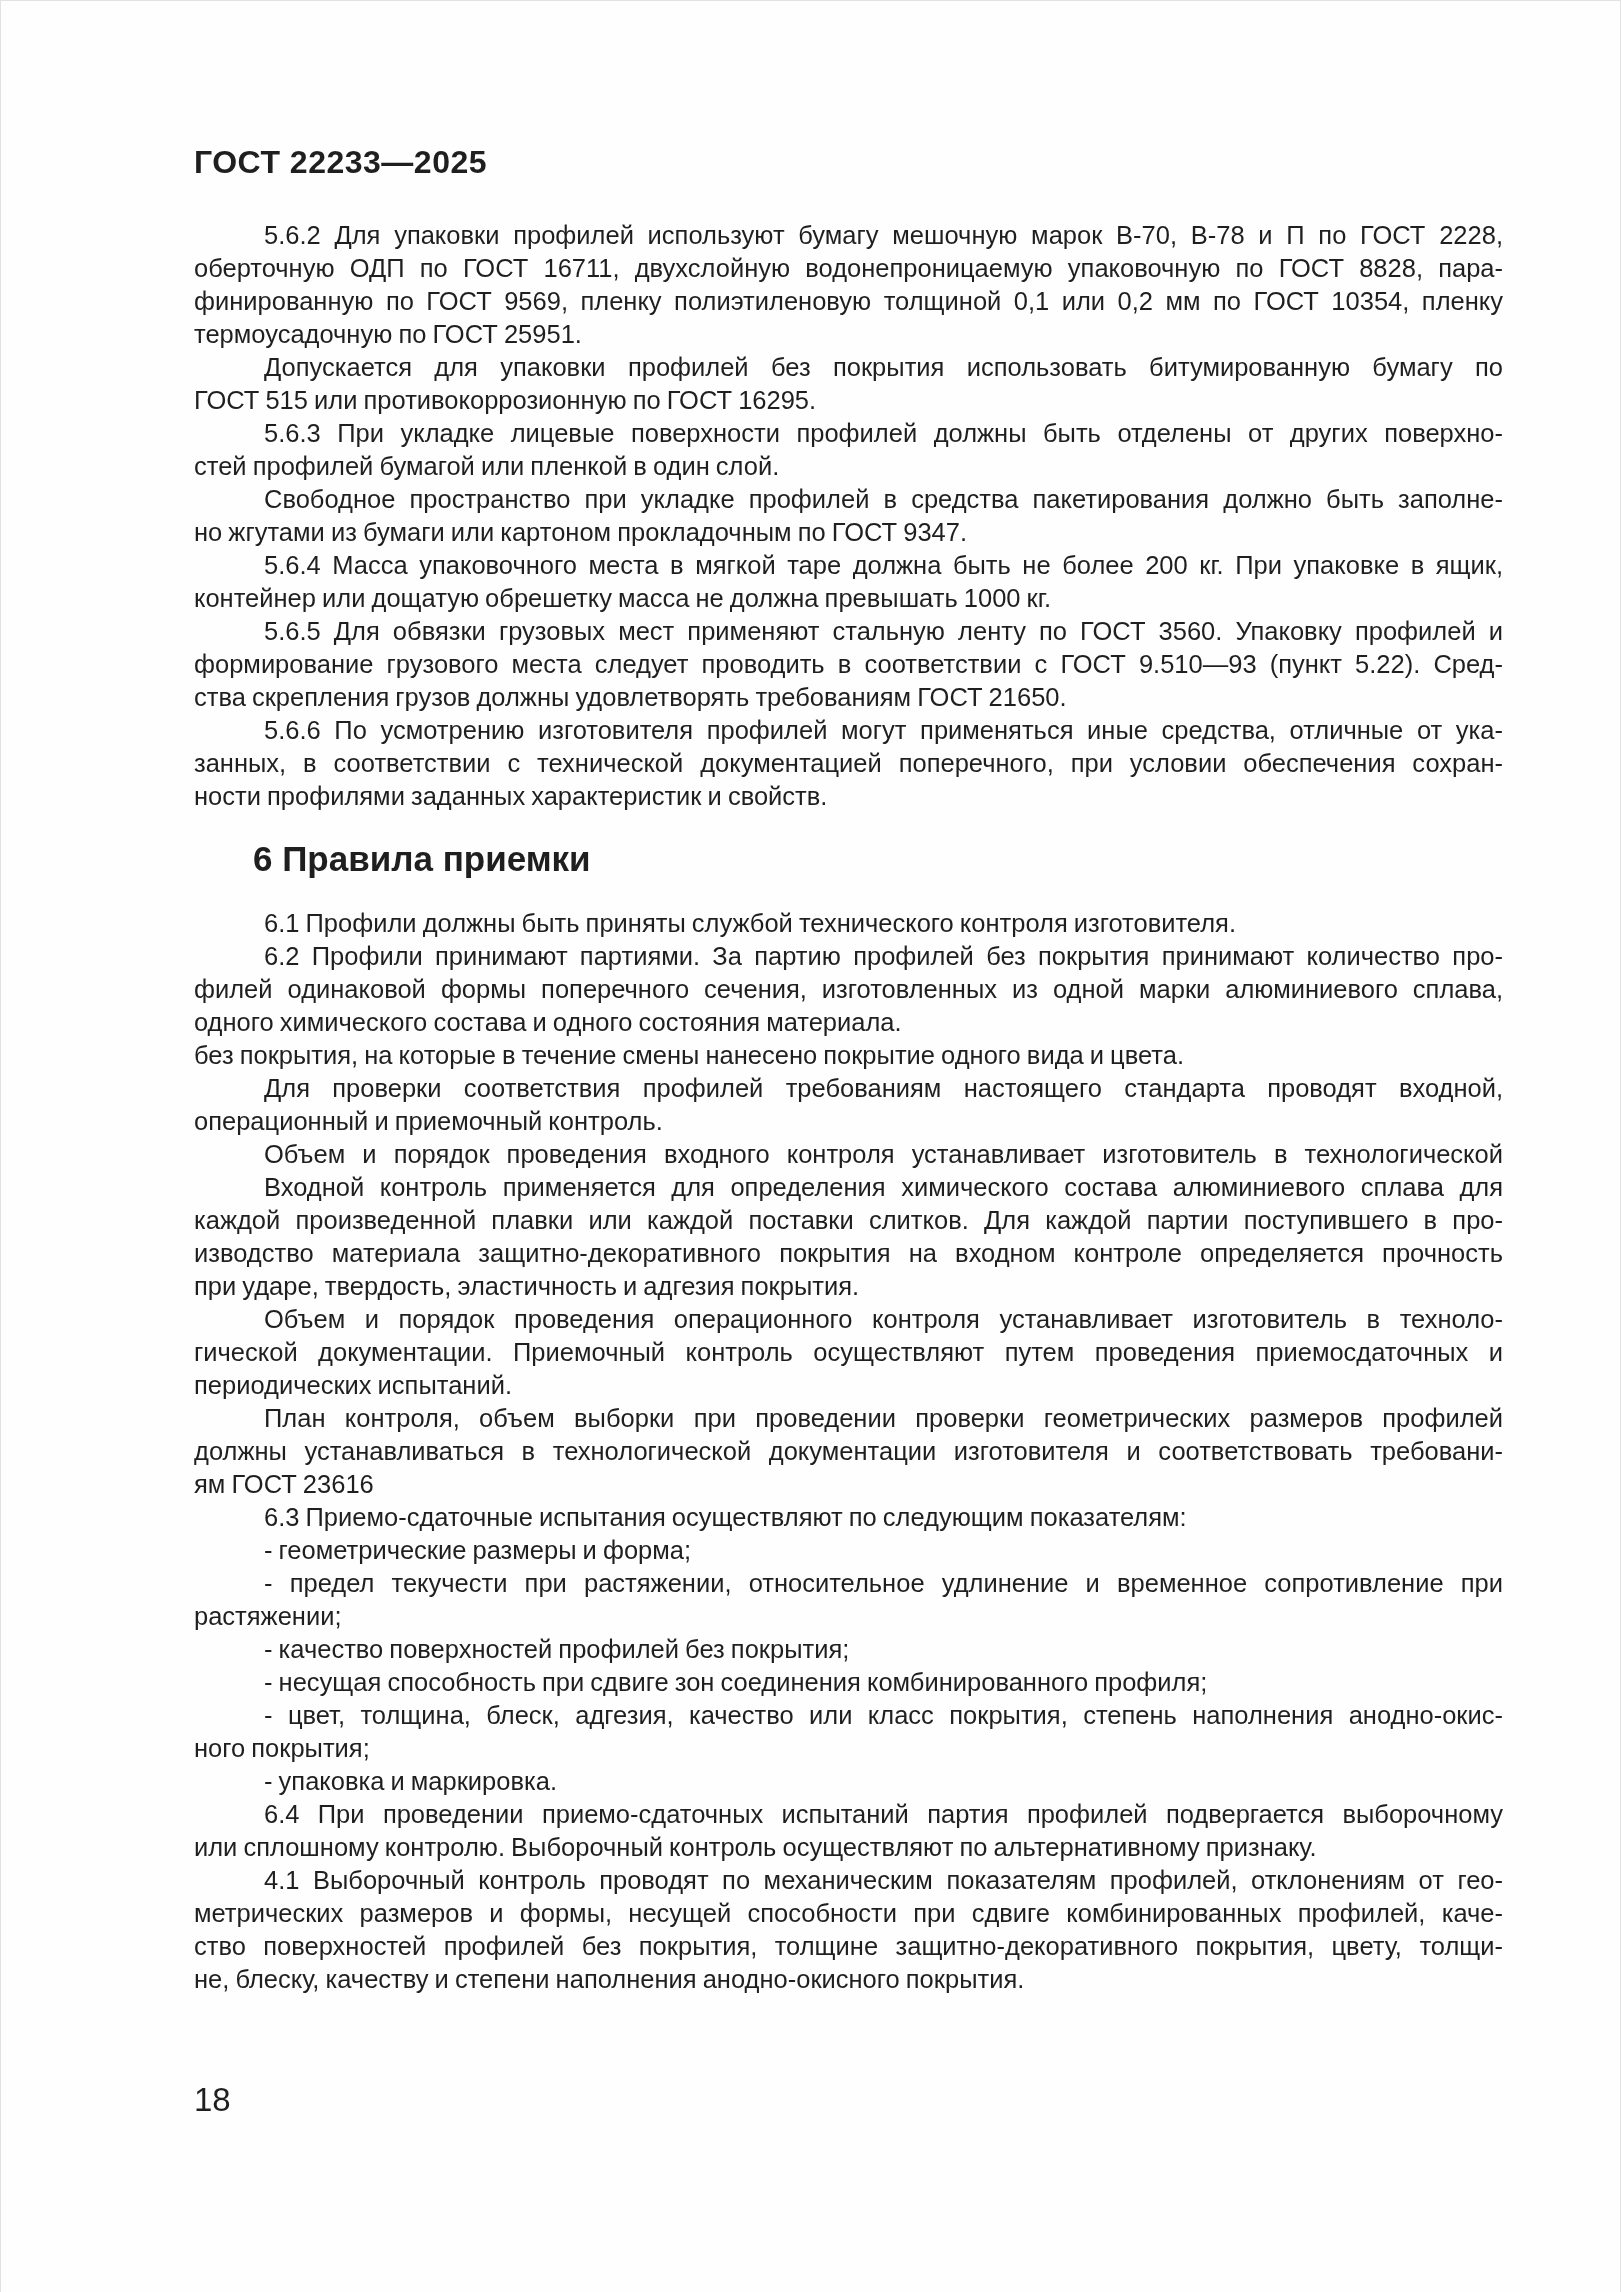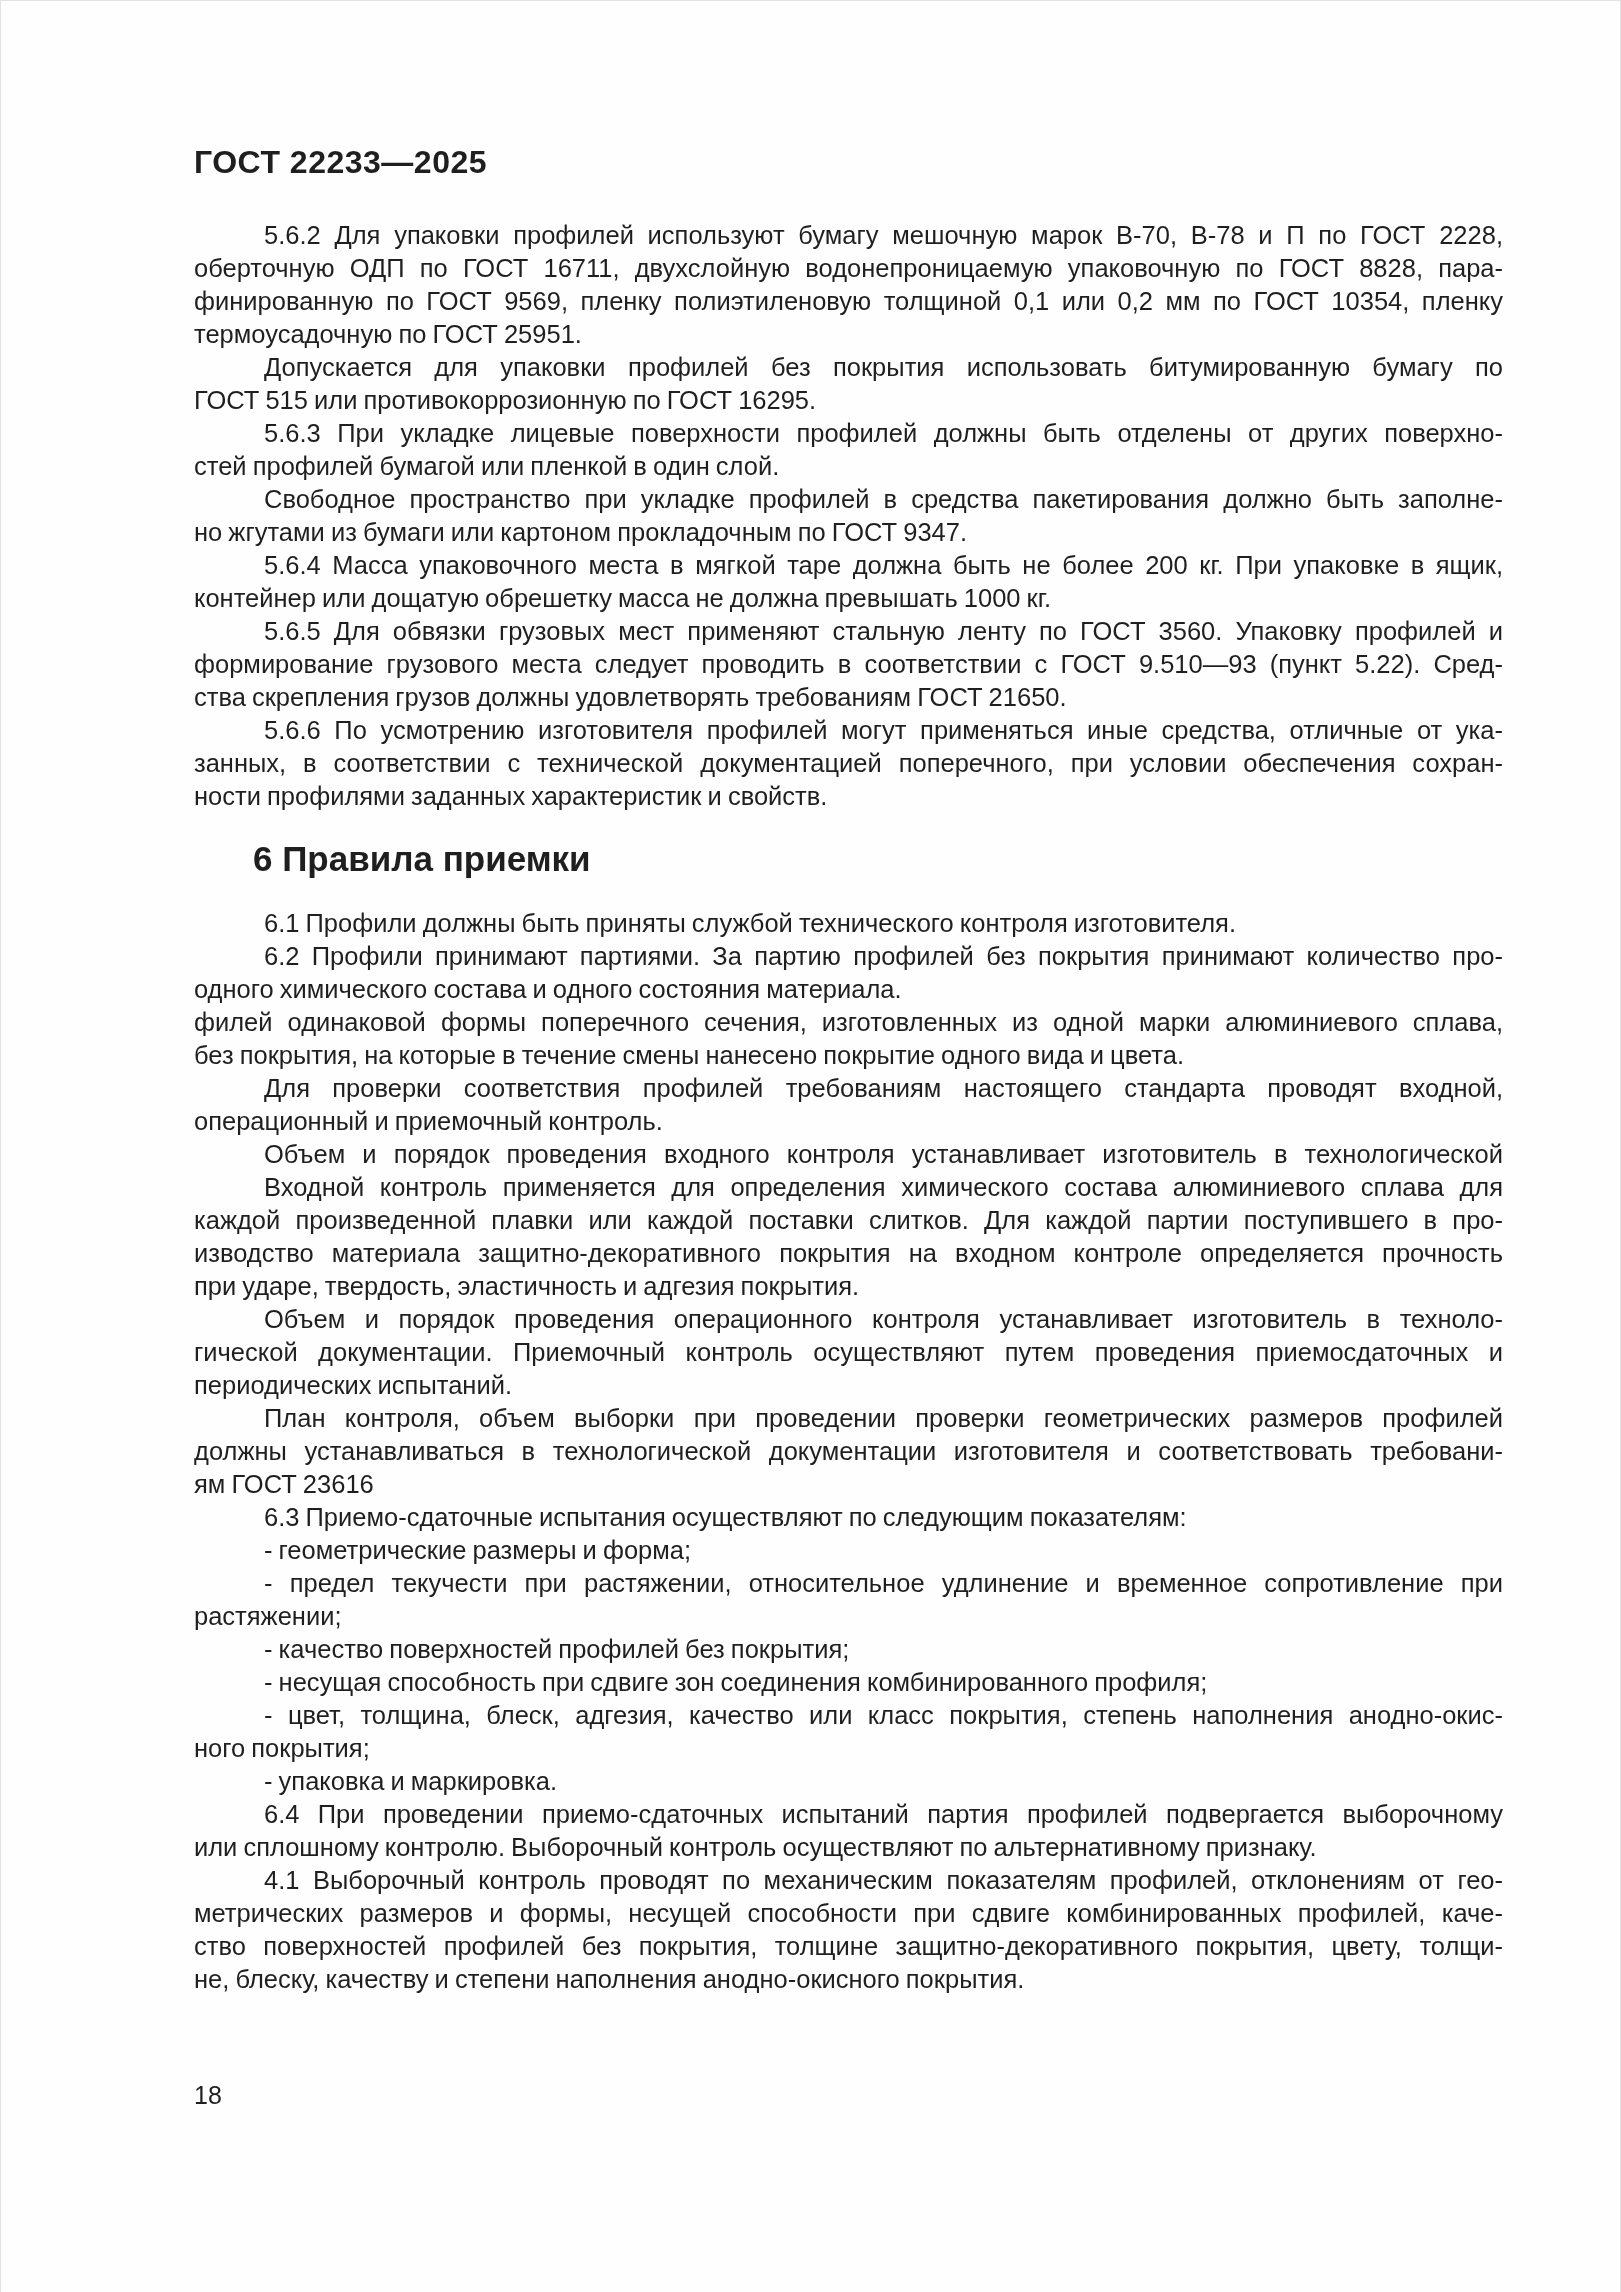--- a/index.html
+++ b/index.html
@@ -51,21 +51,21 @@
     font-weight: bold;
     line-height: 43px;
     padding-left: 59px;
     margin-top: 23.5px;
     margin-bottom: 27.4px;
   }
   .page-number {
     position: absolute;
     left: 193px;
     top: 2080px;
-    font-size: 25px;
+    font-size: 33px;
   }
 </style>
 </head>
 <body>
 
 <div class="page">
   <div class="doc-header">ГОСТ 22233—2025</div>
 
   <div class="content">
       <div class="para">
@@ -99,22 +99,22 @@
         <div class="ln first">5.6.6 По усмотрению изготовителя профилей могут применяться иные средства, отличные от ука-</div>
         <div class="ln">занных, в соответствии с технической документацией поперечного, при условии обеспечения сохран-</div>
         <div class="ln last">ности профилями заданных характеристик и свойств.</div>
       </div>
       <div class="shead">6 Правила приемки</div>
       <div class="para">
         <div class="ln first last">6.1 Профили должны быть приняты службой технического контроля изготовителя.</div>
       </div>
       <div class="para">
         <div class="ln first">6.2 Профили принимают партиями. За партию профилей без покрытия принимают количество про-</div>
+        <div class="ln">филей одинаковой формы поперечного сечения, изготовленных из одной марки алюминиевого сплава,</div>
         <div class="ln last">одного химического состава и одного состояния материала.</div>
-        <div class="ln">филей одинаковой формы поперечного сечения, изготовленных из одной марки алюминиевого сплава,</div>
       </div>
       <div class="para">
         <div class="ln last">без покрытия, на которые в течение смены нанесено покрытие одного вида и цвета.</div>
       </div>
       <div class="para">
         <div class="ln first">Для проверки соответствия профилей требованиям настоящего стандарта проводят входной,</div>
         <div class="ln last">операционный и приемочный контроль.</div>
       </div>
       <div class="para">
         <div class="ln first">Объем и порядок проведения входного контроля устанавливает изготовитель в технологической</div>

